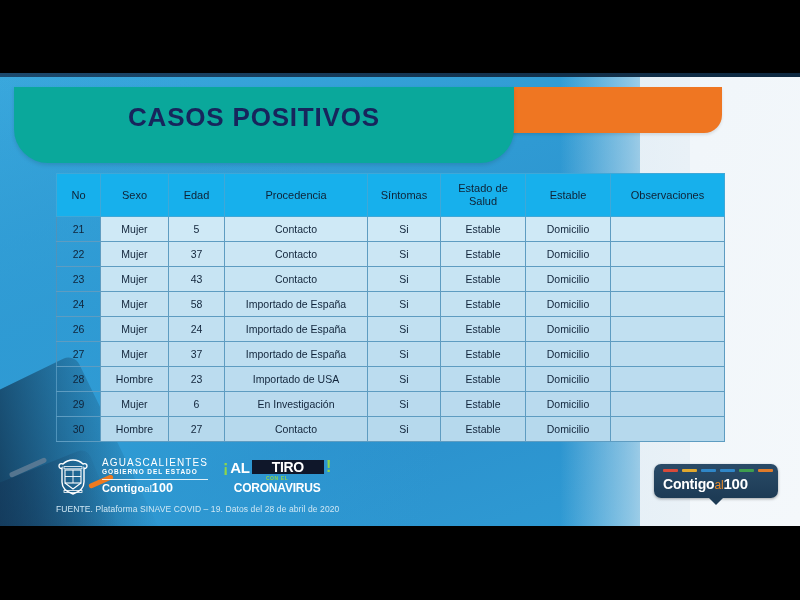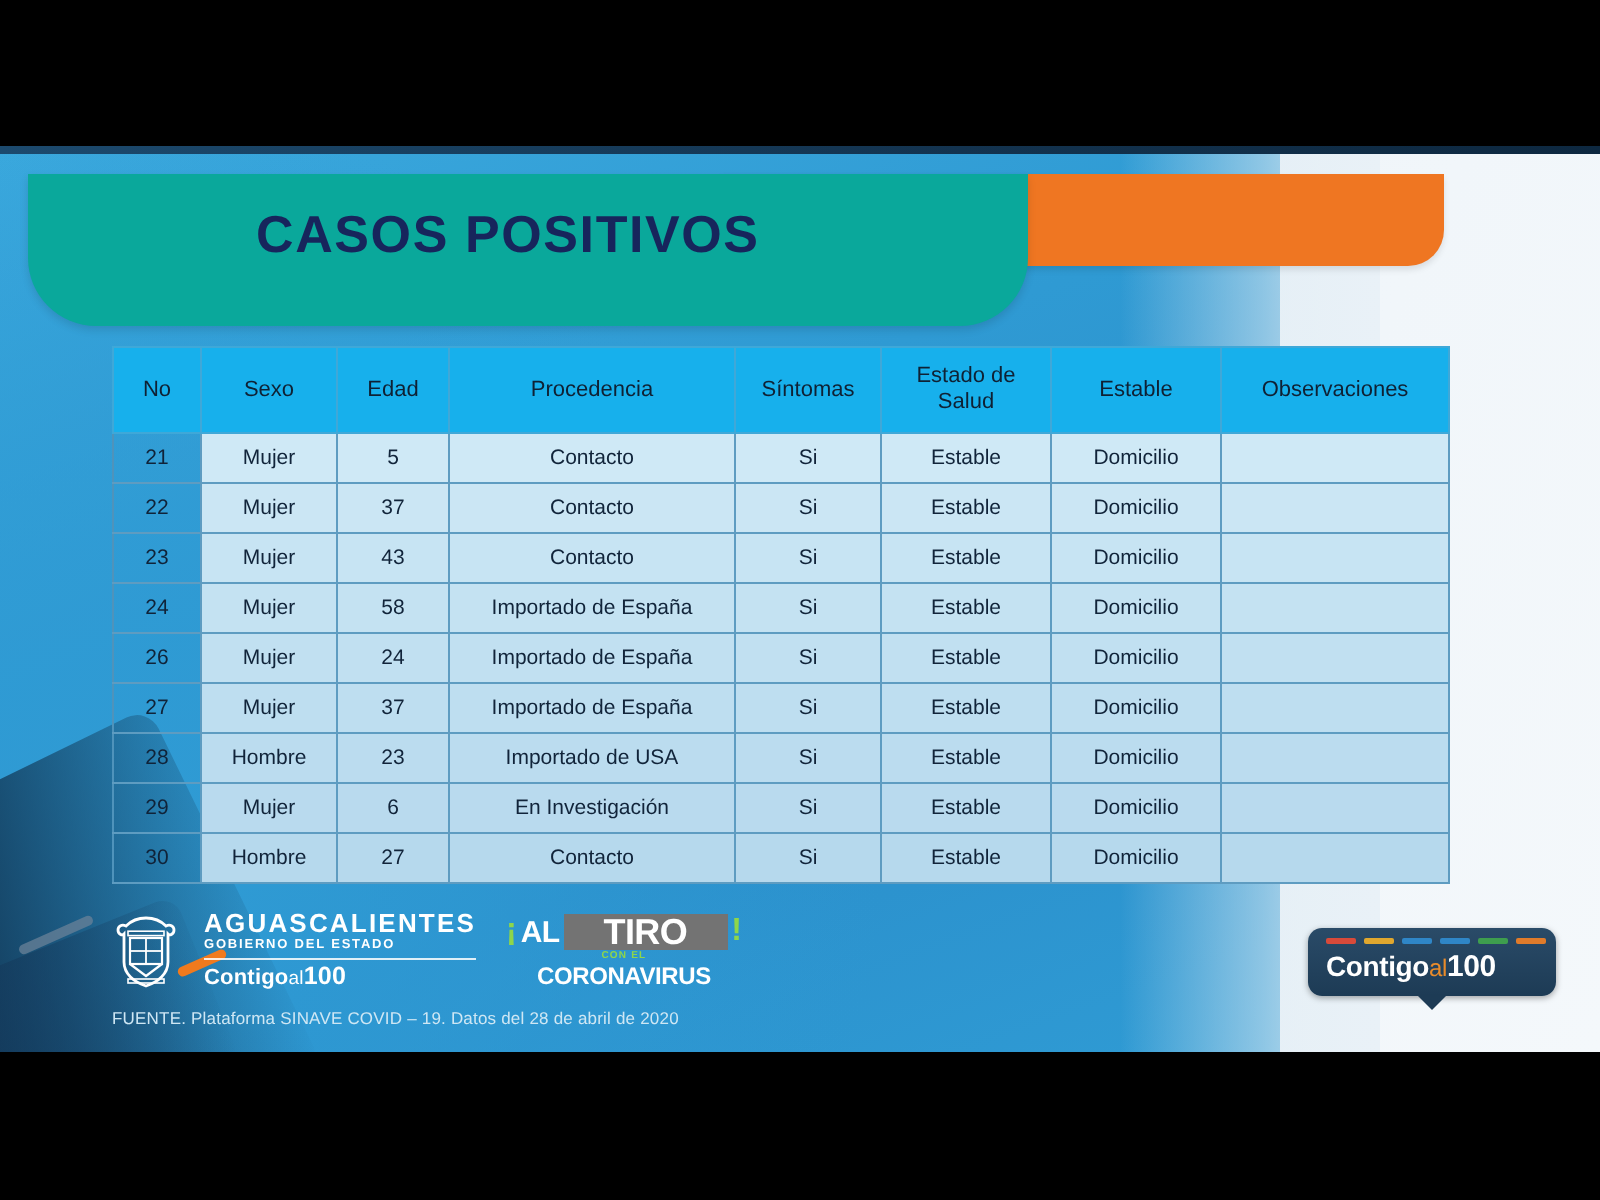--- a/index.html
+++ b/index.html
@@ -228,22 +228,22 @@
     position: relative;
     flex: none;
   }
   .crest svg { display: block; }
 
   .ags-text {
     color: #ffffff;
     line-height: 1.05;
   }
   .ags-title {
-    font-size: 13px;
-    font-weight: bold;
+    font-size: 10px;
+    font-weight: normal;
     letter-spacing: 1.1px;
   }
   .ags-sub {
     font-size: 6.5px;
     font-weight: bold;
     letter-spacing: .9px;
     margin-top: 1px;
   }
   .ags-rule {
     height: 1px;
@@ -278,23 +278,23 @@
     font-weight: bold;
   }
   .altiro-al {
     color: #ffffff;
     font-size: 15px;
     font-weight: bold;
     letter-spacing: -.3px;
   }
   .altiro-tiro {
     color: #ffffff;
-    font-size: 18px;
-    font-weight: bold;
-    background: #737373;
+    font-size: 14px;
+    font-weight: bold;
+    background: #0f172a;
     padding: 0 20px;
     letter-spacing: -.3px;
   }
   .altiro-conel {
     color: #8ed64a;
     font-size: 5px;
     font-weight: bold;
     letter-spacing: .6px;
     margin: 1px 0;
   }

